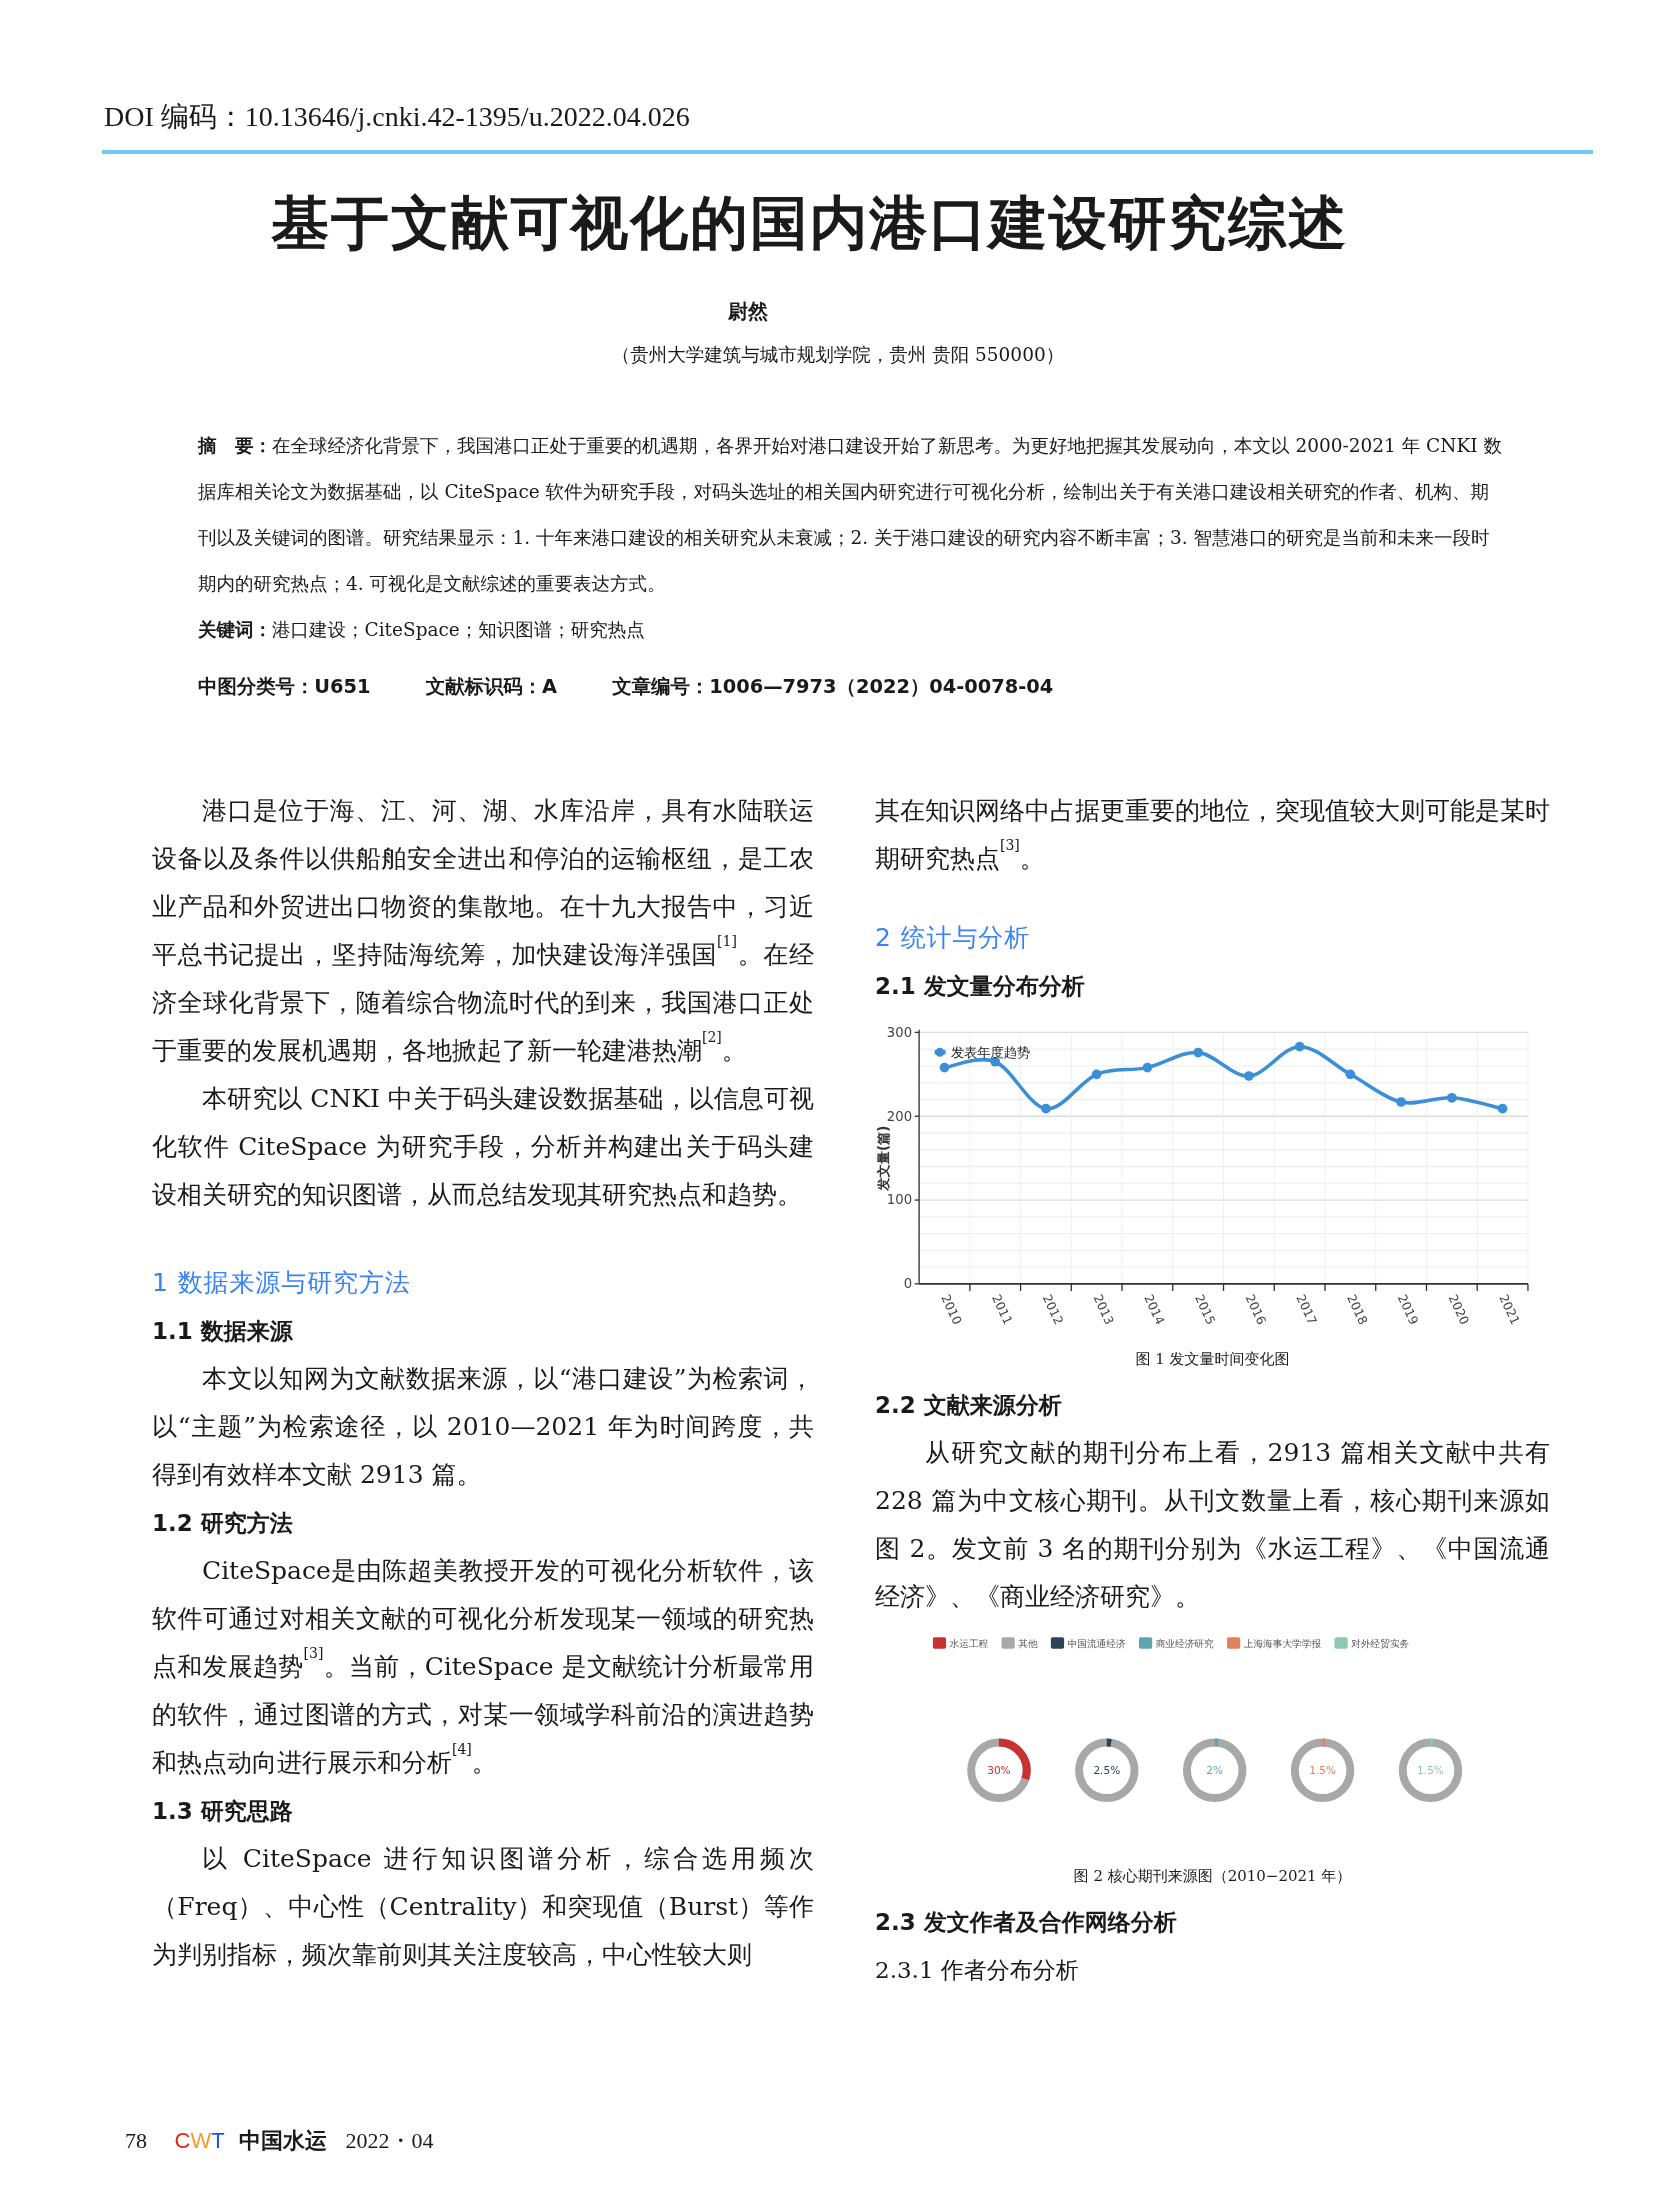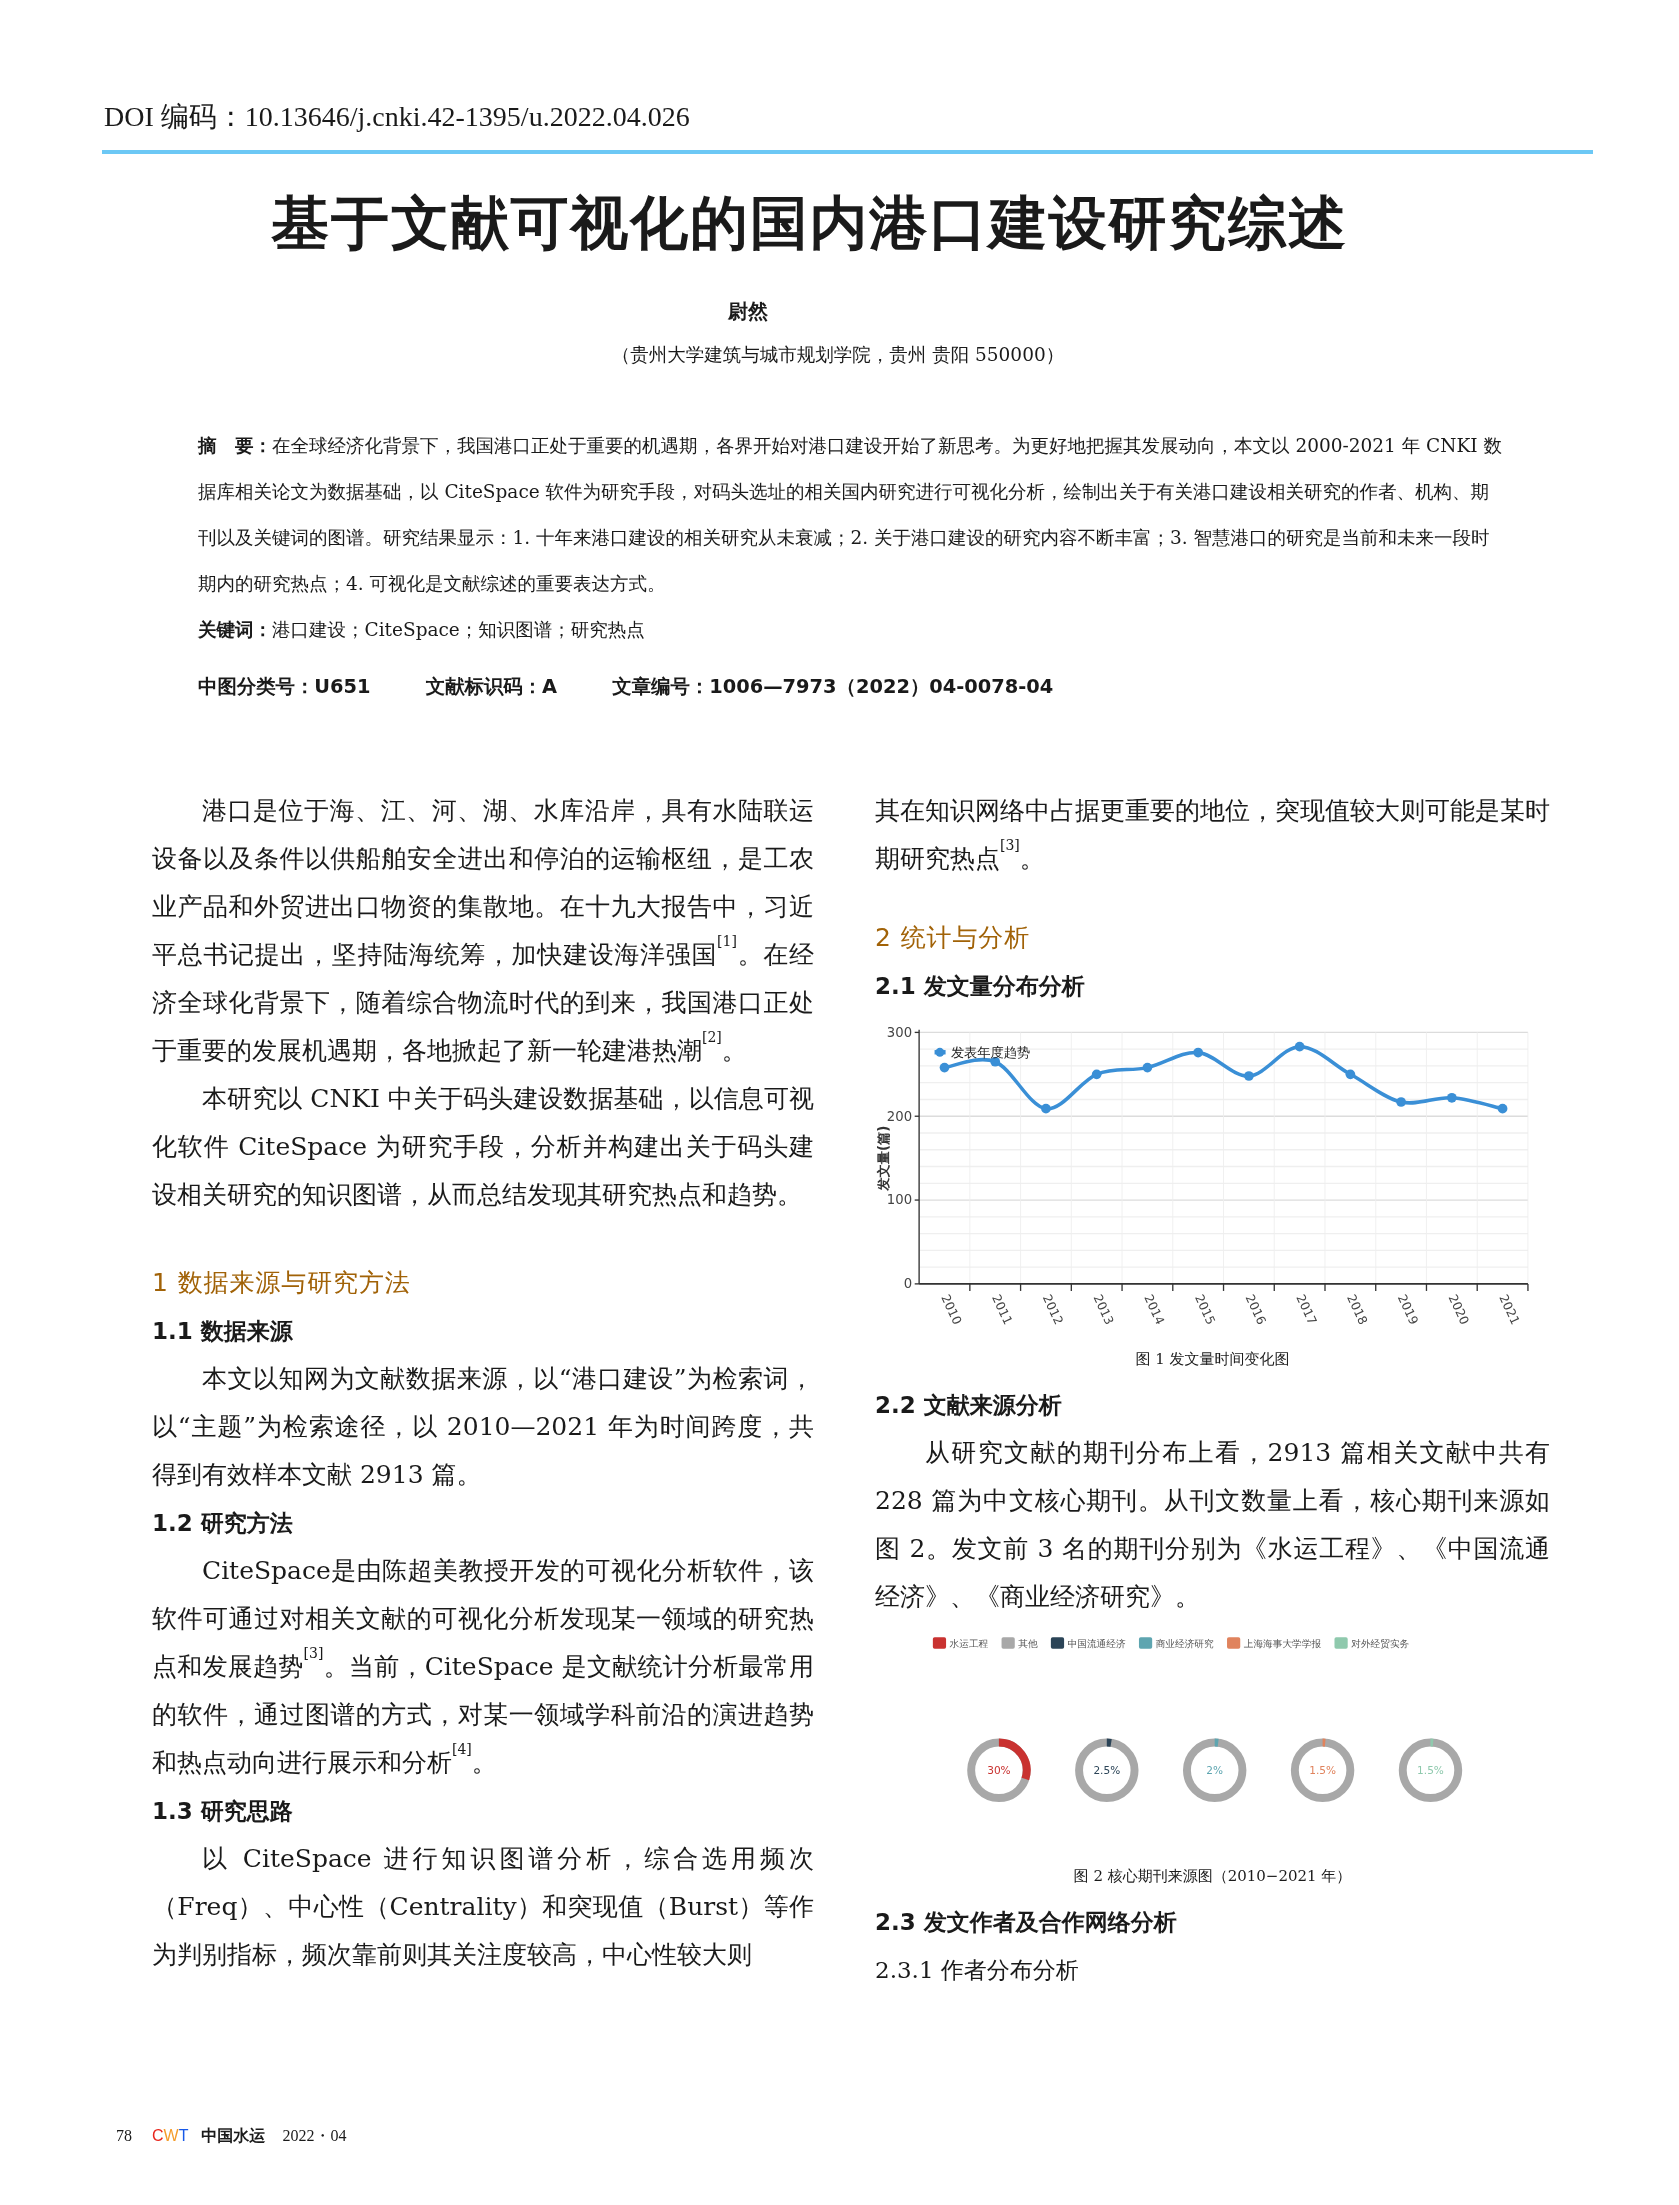--- a/index.html
+++ b/index.html
@@ -13,26 +13,26 @@
   #abstract { left:198px; top:423px; width:1306px; font-size:18.5px; line-height:46px; }
   .lbl { font-weight:bold; font-family:"DejaVu Sans", sans-serif; }
   #meta-line { left:198px; top:673px; font-size:19.4px; font-family:"DejaVu Sans", sans-serif; }
   #meta-line span { margin-right:49px; }
   .col { position:absolute; font-size:25px; line-height:48px; text-align:justify; }
   #colL { left:152px; top:787px; width:662px; }
   #colR { left:875px; top:787px; width:675px; }
   p { margin:0; text-indent:2em; }
   p.noind { text-indent:0; }
   sup { font-size:14px; vertical-align:top; line-height:1; position:relative; top:2.6px; }
-  .sec { font-size:25px; font-family:"DejaVu Sans", sans-serif; letter-spacing:0.9px; margin-top:21px; color:#a16207; font-weight:normal; }
+  .sec { font-size:25px; font-family:"DejaVu Sans", sans-serif; letter-spacing:0.9px; margin-top:21px; color:#3b82f6; font-weight:normal; }
   .subsec { font-size:23px; font-weight:bold; font-family:"DejaVu Sans", sans-serif; }
   .subsec2 { font-size:23px; font-family:"DejaVu Serif", serif; }
   .caption { font-size:15px; text-align:center; margin:8.8px 0; line-height:26.5px; }
   svg text { font-family:"DejaVu Sans", sans-serif; }
-  #footer { left:116px; top:2126px; font-size:16px; font-family:"Liberation Serif", serif; }
+  #footer { left:125px; top:2126px; font-size:22px; font-family:"Liberation Serif", serif; }
   #footer .c { color:#e8241b; font-family:"Liberation Sans", sans-serif; }
   #footer .w { color:#f59c2a; font-family:"Liberation Sans", sans-serif; }
   #footer .t { color:#1658e8; font-family:"Liberation Sans", sans-serif; }
   #footer .pub { font-weight:bold; font-family:"DejaVu Serif", serif; margin:0 13.2px 0 8.8px; }
 </style>
 </head>
 <body>
 
 <div id="doi" class="abs">DOI 编码：10.13646/j.cnki.42-1395/u.2022.04.026</div>
 <div id="rule" class="abs"></div>

